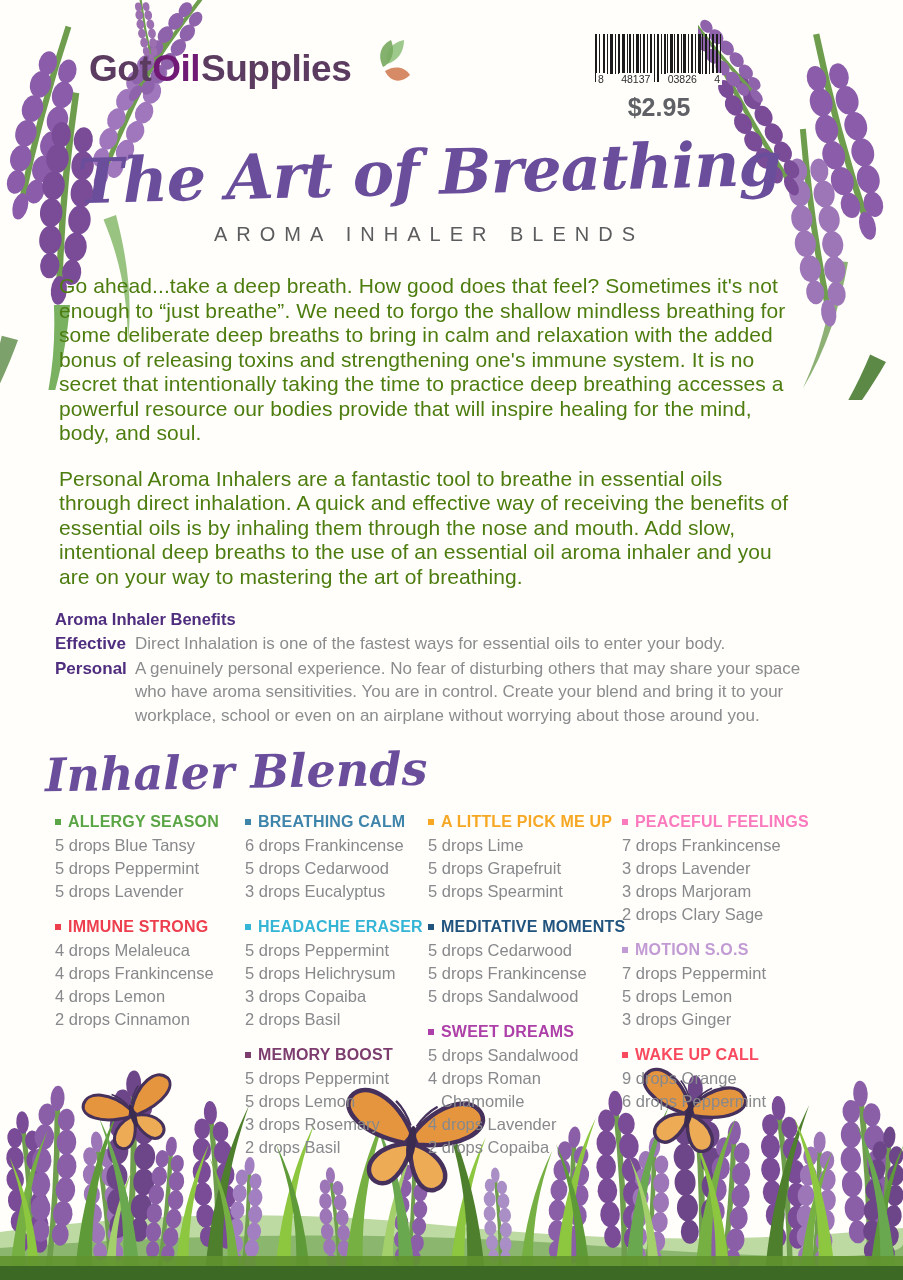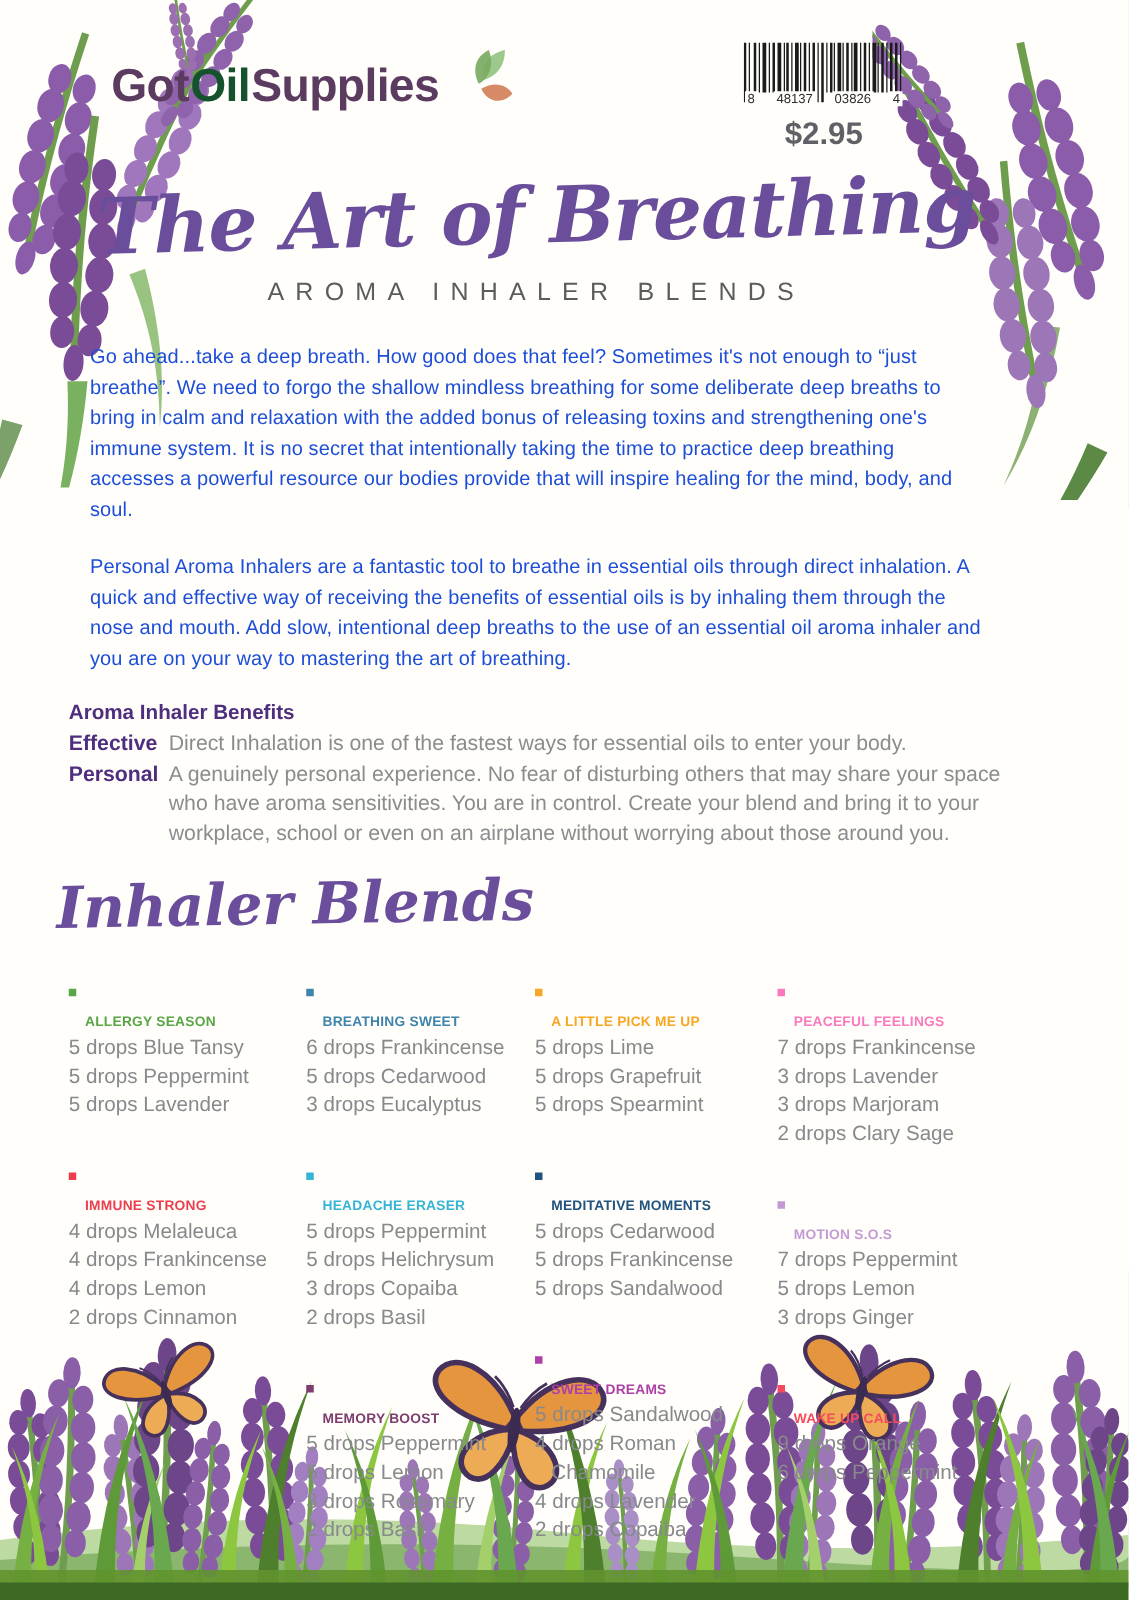--- a/index.html
+++ b/index.html
@@ -8,54 +8,54 @@
   .deco{position:absolute;pointer-events:none;}
   .deco-tl{top:0;left:0;}
   .deco-tr{top:0;right:0;}
   .meadow{bottom:0;left:0;}
   .content{position:relative;z-index:2;padding:34px 100px 0 55px;}
 
   
   .header{display:flex;justify-content:space-between;align-items:flex-start;margin:0 0 4px 34px;}
   .logo{display:flex;align-items:center;font-weight:700;font-size:37px;letter-spacing:-0.5px;
         color:#5b3c60;margin-top:14px;}
-  .logo-oil{color:#14532d;padding:0 1px;text-align:right;}
+  .logo-oil{color:#701a75;padding:0 1px;text-align:right;}
   .logo-leaves{margin-left:5px;margin-top:-12px;}
   .price-block{display:flex;flex-direction:column;align-items:center;margin-right:80px;}
   .barcode-wrap{display:flex;flex-direction:column;width:128px;}
   .barcode-digits{display:flex;justify-content:space-between;font-size:10.5px;color:#2d2d2d;
         margin-top:-9px;padding:0 1px;}
   .barcode-digits span{background:#fffefa;padding:0 2px;}
   .price{font-size:25px;font-weight:600;color:#5f6166;margin-top:8px;}
 
   
   .title-script{font-family:"DejaVu Serif",serif;font-style:italic;font-weight:700;
         color:#6a4e9c;font-size:62px;letter-spacing:-1px;text-align:center;white-space:nowrap;
         margin:14px 0 2px;transform:rotate(-1.5deg);}
   .title-sub{text-align:center;color:#5b5c5e;font-size:20px;font-weight:400;
         letter-spacing:9px;margin:14px 0 28px;}
 
   
-  .body-p{color:#1d4ed8;font-size:16px;line-height:24.5px;letter-spacing:0.1px;margin:0 17px 21px;}
+  .body-p{color:#4d7c0f;font-size:21px;line-height:24.5px;letter-spacing:0.1px;margin:0 4px 21px;}
 
   
   .benefits-heading{color:#4f2d7f;font-size:16.5px;font-weight:700;margin:0 0 3px;}
   .benefit-row{display:grid;grid-template-columns:80px 1fr;color:#8a8c8e;font-size:17px;
         line-height:23.5px;margin-bottom:1px;}
   .benefit-label{color:#4f2d7f;font-weight:700;}
 
   
   .blends-heading{font-family:"DejaVu Serif",serif;font-style:italic;font-weight:700;
         color:#6a4e9c;font-size:46px;margin:18px 0 14px -10px;width:max-content;
         transform:rotate(-1deg);}
   .blend-grid{display:grid;grid-template-columns:180px 173px 184px 1fr;gap:0 10px;}
   .blend-group{margin-bottom:15px;}
   .blend-head{display:flex;align-items:center;gap:7px;margin-bottom:3px;white-space:nowrap;}
   .bullet{width:6px;height:6px;flex:none;}
-  .blend-name{font-size:11px;font-weight:700;letter-spacing:0.2px;margin-top:48px;}
+  .blend-name{font-size:16px;font-weight:700;letter-spacing:0.2px;}
   .ingredient{color:#87898c;font-size:16.5px;line-height:23px;padding-left:13px;text-indent:-13px;}
 </style>
 </head>
 <body>
 
 <svg width="0" height="0" style="position:absolute" aria-hidden="true">
   <defs>
     <g id="spike">
       <path d="M0,130 C2,95 3,60 0,10" stroke="#6f9d4e" stroke-width="4" fill="none"></path>
       <g fill="currentColor">
@@ -281,21 +281,21 @@
           <div class="ingredient">4 drops Frankincense</div>
           <div class="ingredient">4 drops Lemon</div>
           <div class="ingredient">2 drops Cinnamon</div>
         </div>
       </div>
 
       <div class="blend-col">
         <div class="blend-group">
           <div class="blend-head">
             <span class="bullet" style="background-color: rgb(62, 132, 171);"></span>
-            <span class="blend-name" style="color: rgb(62, 132, 171);">BREATHING SWEET</span>
+            <span class="blend-name" style="color: rgb(62, 132, 171);">BREATHING CALM</span>
           </div>
           <div class="ingredient">6 drops Frankincense</div>
           <div class="ingredient">5 drops Cedarwood</div>
           <div class="ingredient">3 drops Eucalyptus</div>
         </div>
         <div class="blend-group">
           <div class="blend-head">
             <span class="bullet" style="background-color: rgb(53, 181, 214);"></span>
             <span class="blend-name" style="color: rgb(53, 181, 214);">HEADACHE ERASER</span>
           </div>

